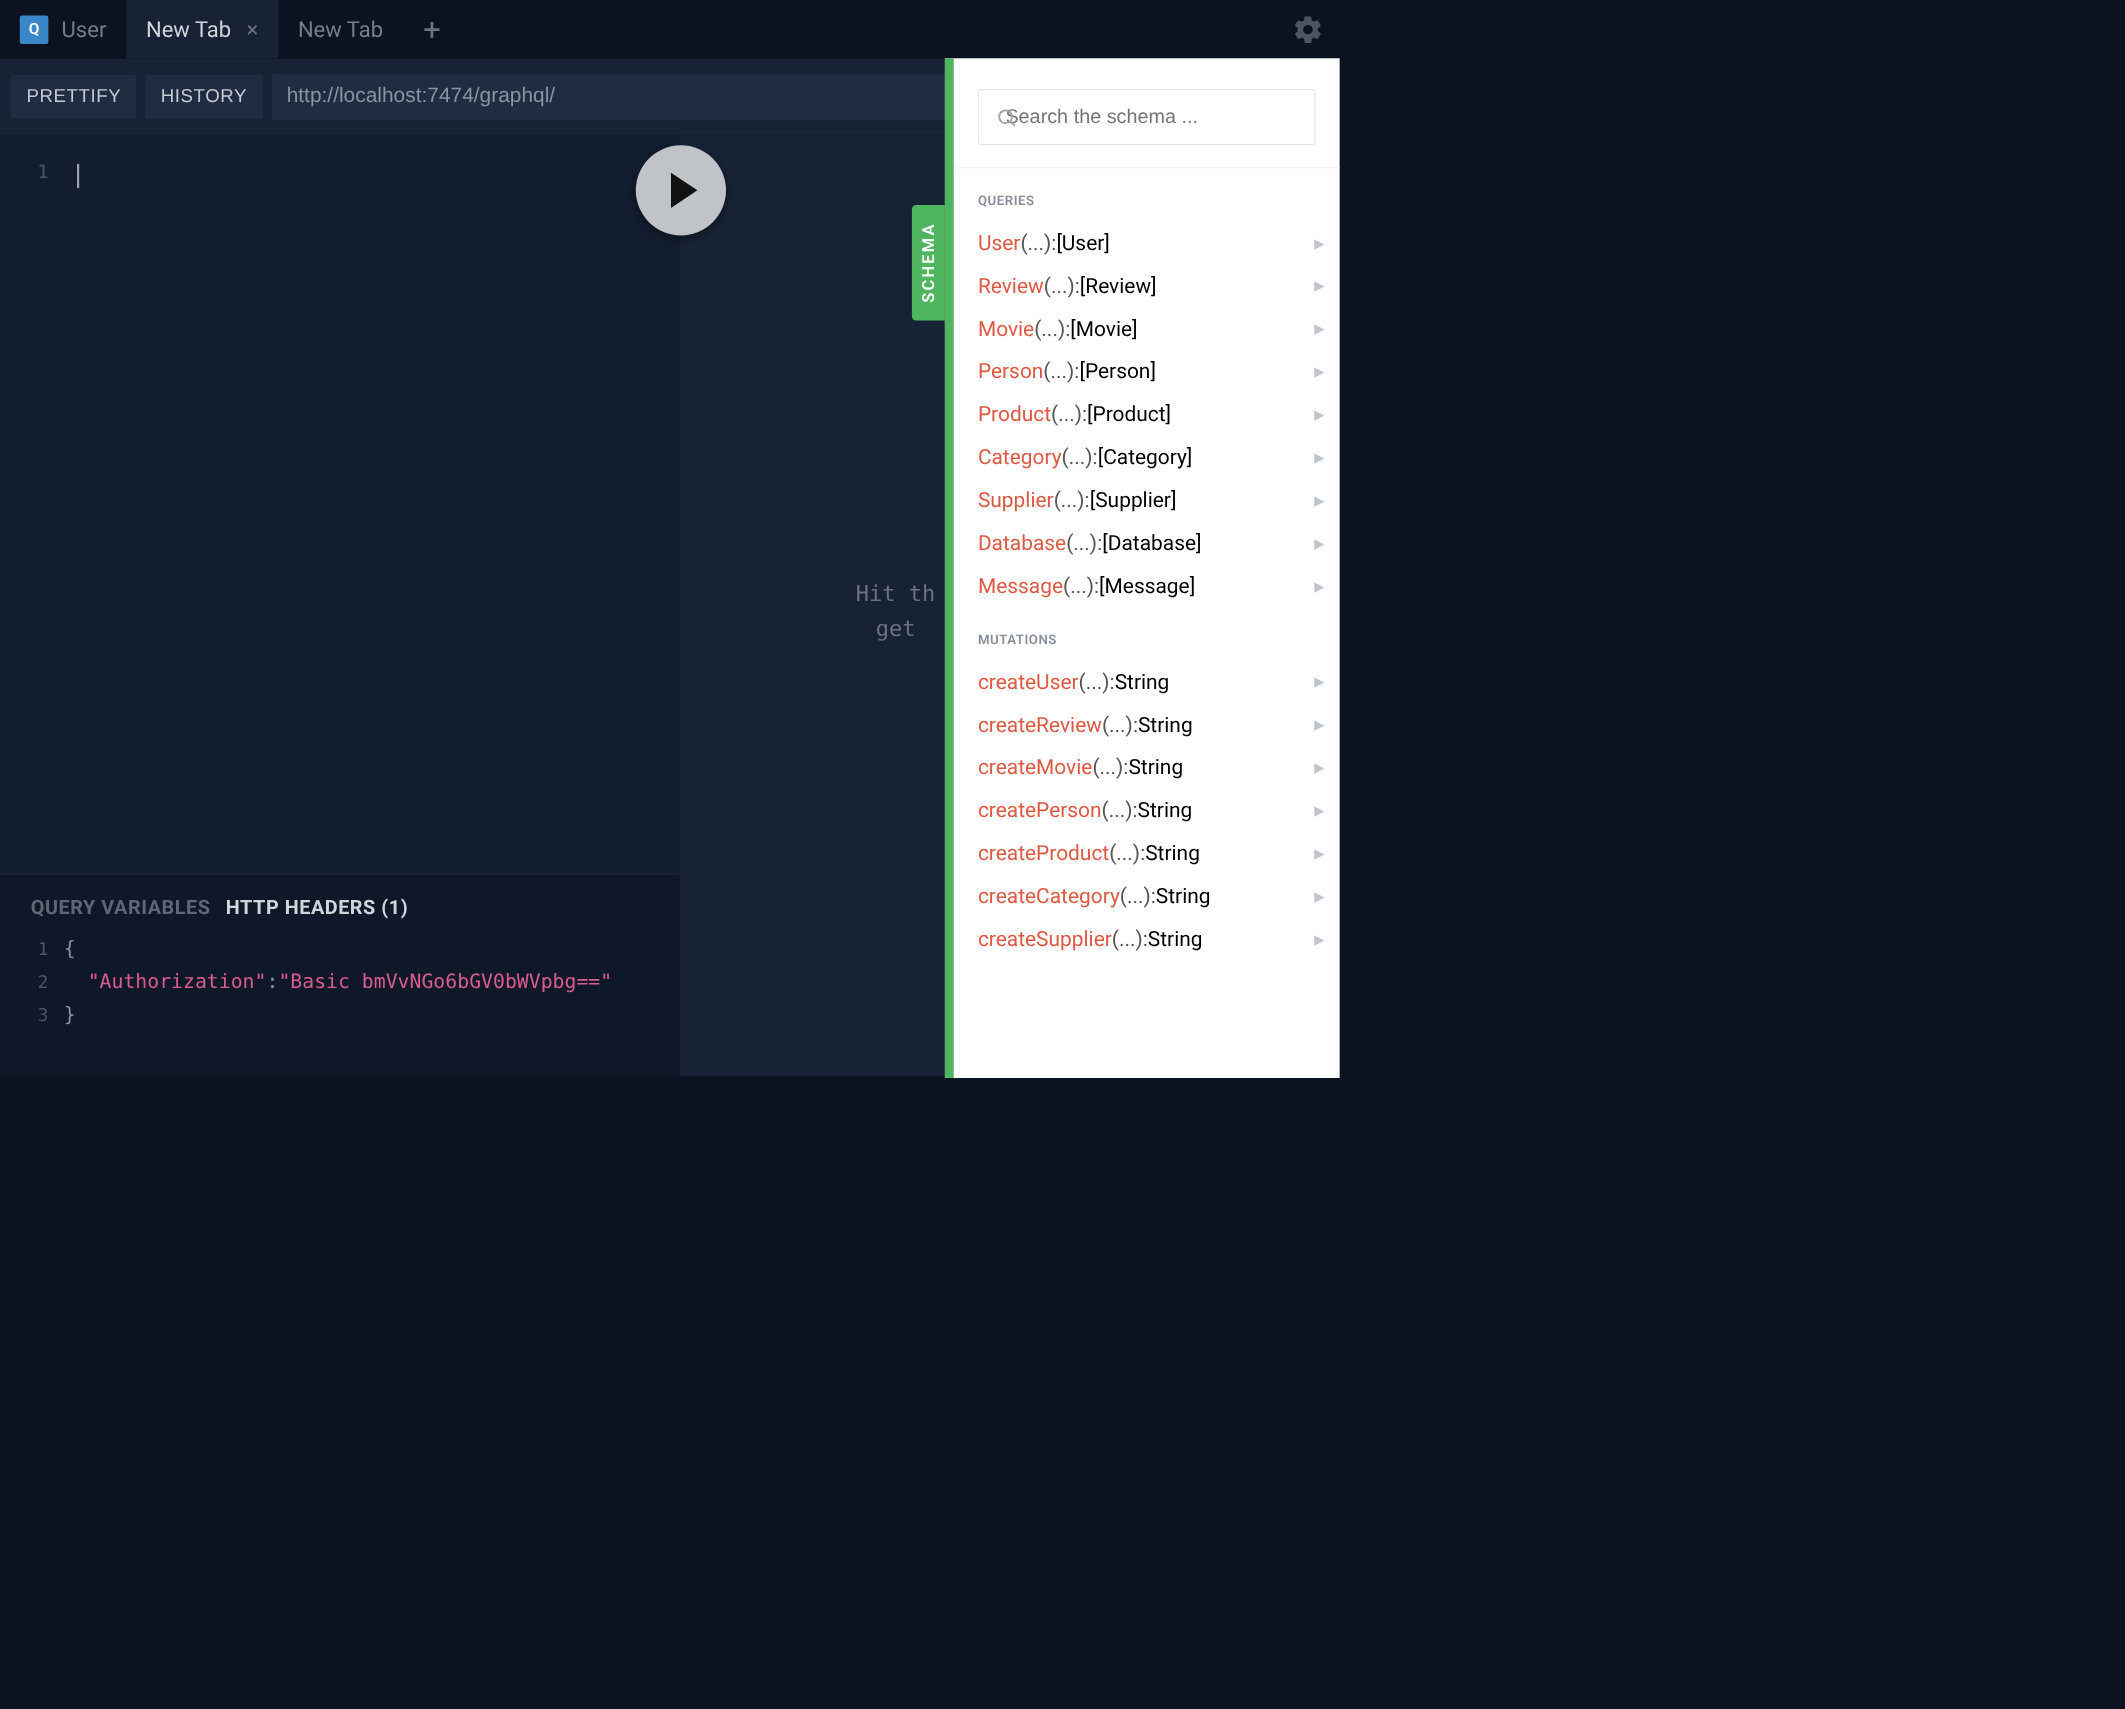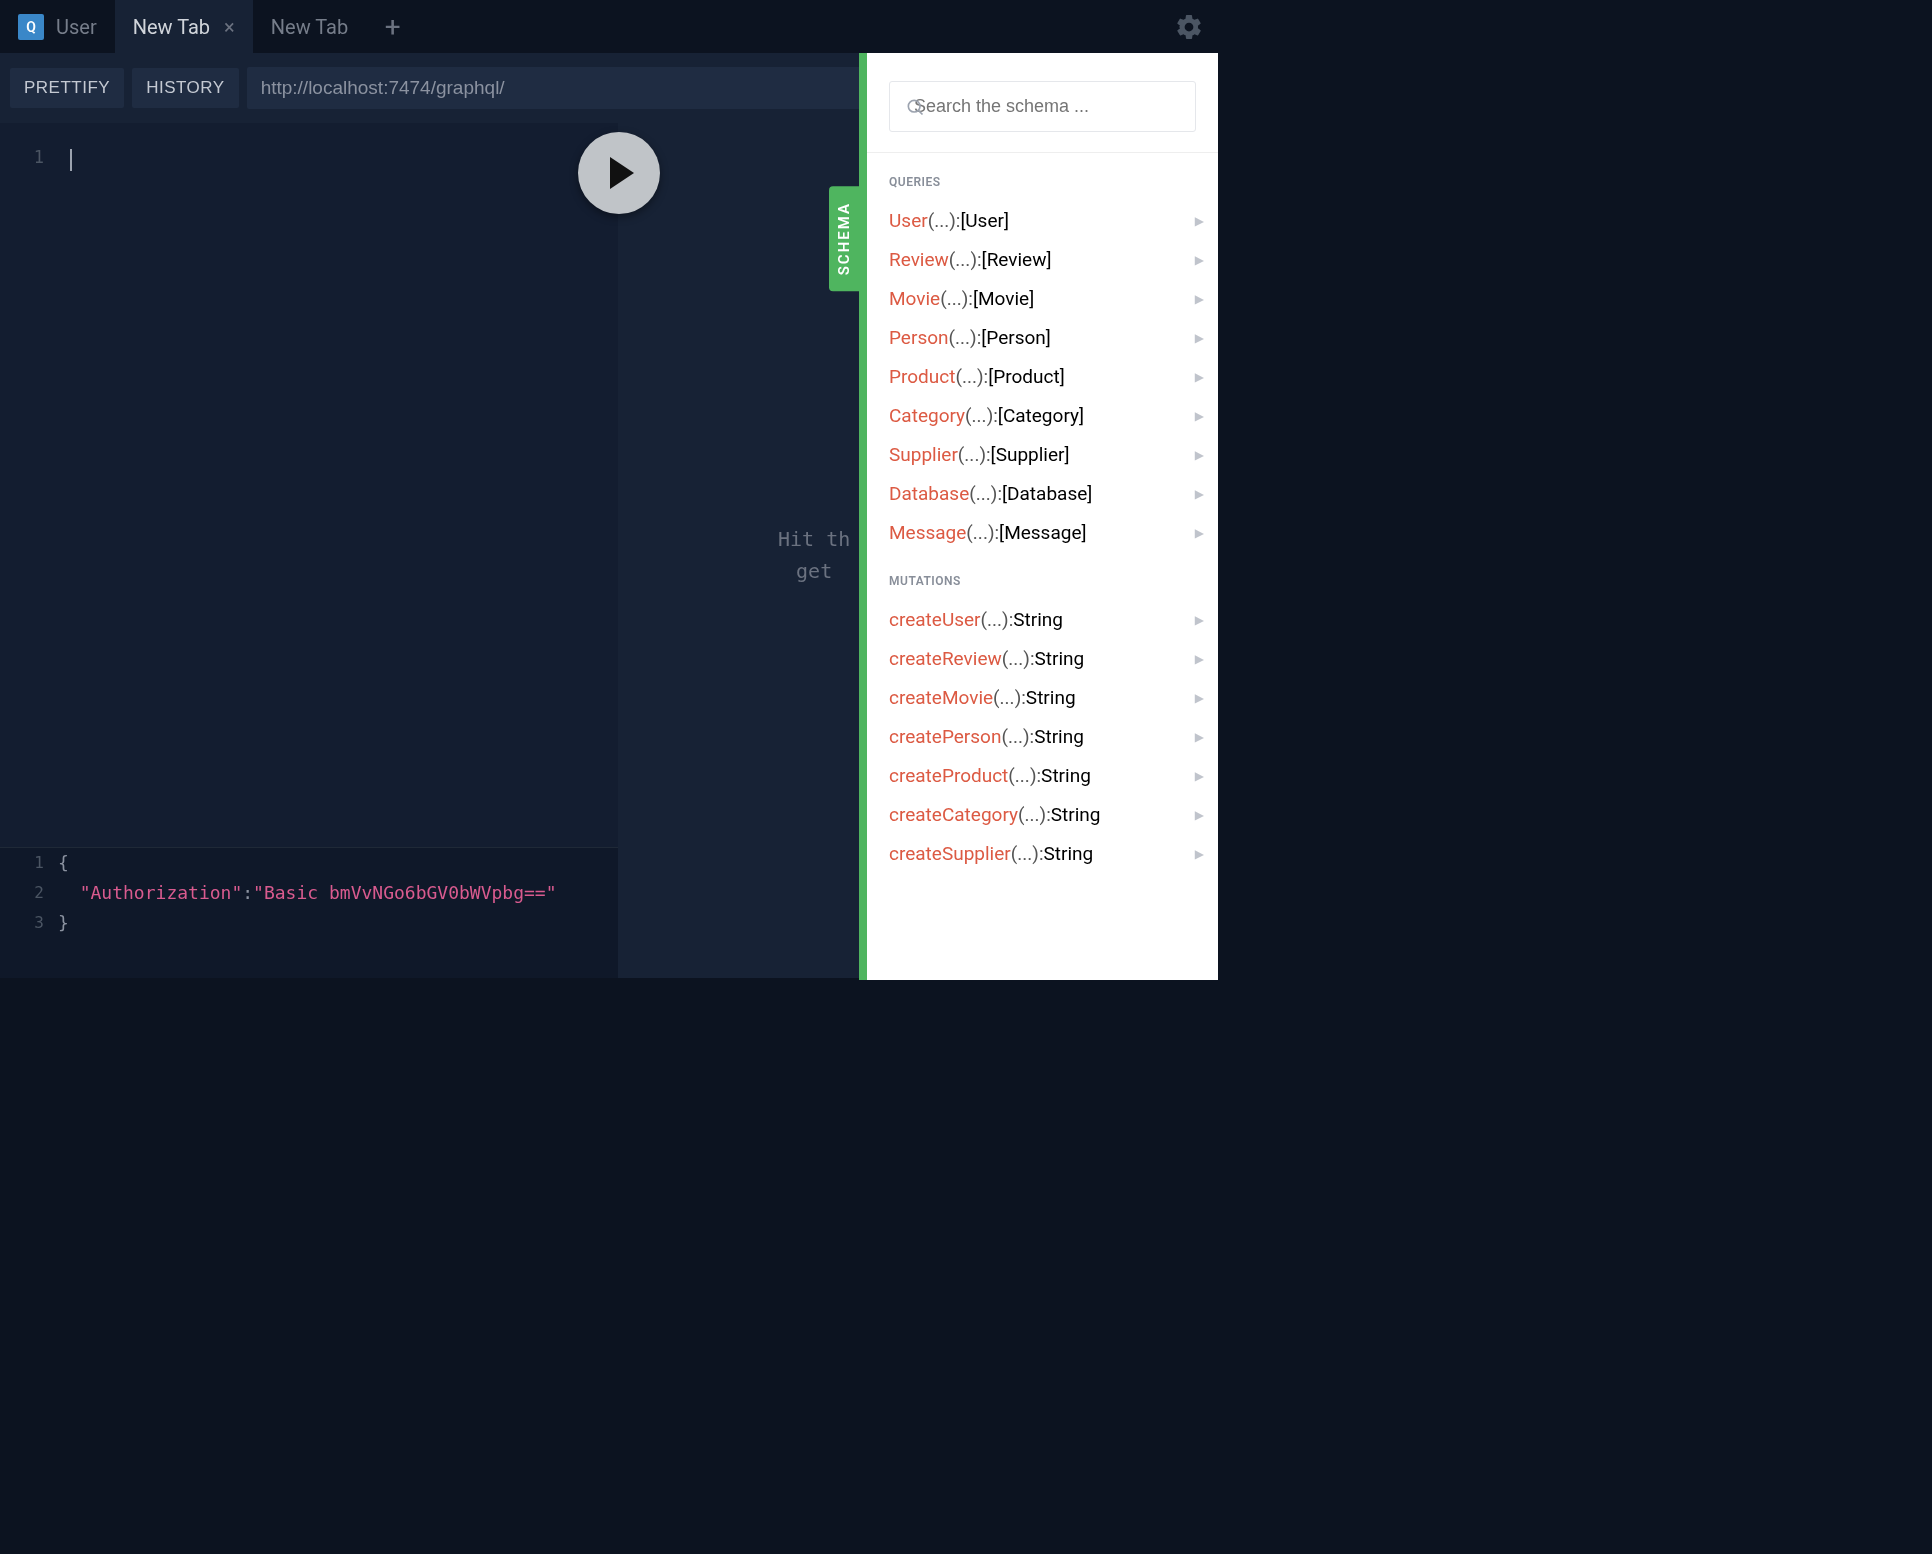--- a/index.html
+++ b/index.html
@@ -344,20 +344,24 @@
   <div class="editor-pane">
     <div class="query-editor">
       <div class="gutter">
         <div>1</div>
       </div>
       <div class="code-area">
         <div class="cursor-line"></div>
       </div>
     </div>
     <div class="bottom-drawer">
+      <div class="drawer-tabs">
+        <div class="drawer-tab">QUERY VARIABLES</div>
+        <div class="drawer-tab active">HTTP HEADERS (1)</div>
+      </div>
       <div class="headers-editor">
         <div class="headers-gutter">
           <div>1</div>
           <div>2</div>
           <div>3</div>
         </div>
         <div class="headers-code">
           <div><span class="tok-brace">{</span></div>
           <div>&nbsp;&nbsp;<span class="tok-key">"Authorization"</span><span class="tok-punc">:</span><span class="tok-val">"Basic  bmVvNGo6bGV0bWVpbg=="</span></div>
           <div><span class="tok-brace">}</span></div>

